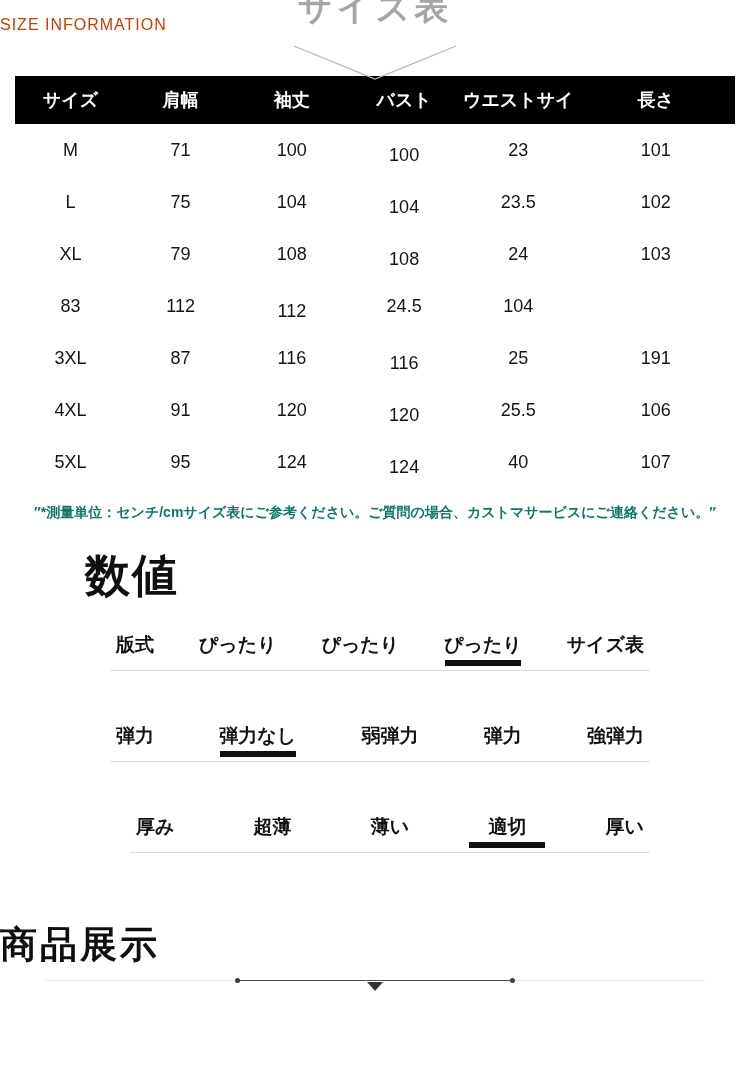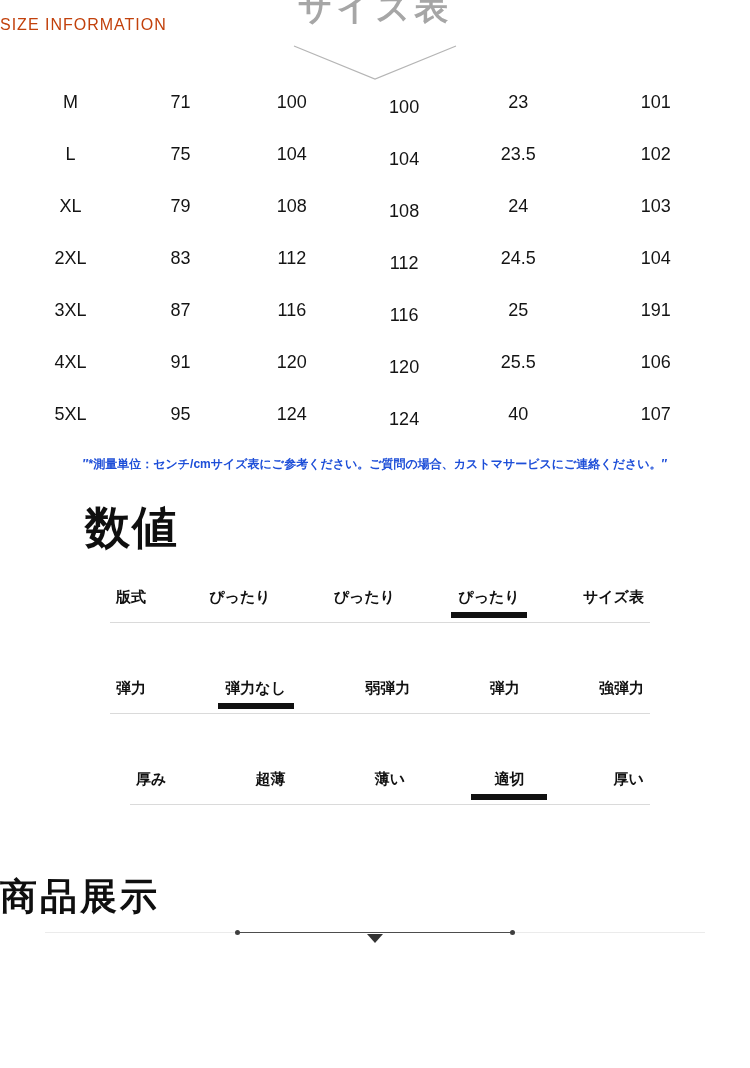--- a/index.html
+++ b/index.html
@@ -19,31 +19,31 @@
   
   .size-table { margin:0 15px; }
   .thead, .trow { display:grid;
      grid-template-columns:15.4% 15.2% 15.7% 15.5% 16.2% 22%; }
   .thead { background:#000; height:48px; }
   .th { color:#fff; font-weight:bold; font-size:18px; line-height:48px; text-align:center; }
   .trow { height:52px; }
   .td { font-size:18px; font-weight:500; line-height:52px; text-align:center; color:#141414; }
   .td.low { position:relative; top:5px; }
 
-  .note { margin-top:16px; text-align:center; font-size:12px; font-weight:bold;
-          color:#1d4ed8; line-height:16px; }
+  .note { margin-top:16px; text-align:center; font-size:14px; font-weight:bold;
+          color:#0f766e; line-height:16px; }
 
   
   .metrics-heading { margin:38px 0 0 85px; font-size:45px; line-height:36px;
                      font-weight:bold; color:#0f0f0f; letter-spacing:2px; }
   .metric-rows { margin:40px 0 0 110px; width:540px; }
   .metric-row { display:flex; justify-content:space-between; align-items:flex-end;
                 padding:0 6px 14px 6px; border-bottom:1px solid #dadada; margin-bottom:54px; }
   .metric-row:last-child { margin-bottom:0;margin-left:20px; }
-  .metric-cell { position:relative; font-size:15px; font-weight:600; line-height:22px;
+  .metric-cell { position:relative; font-size:19px; font-weight:600; line-height:22px;
                  color:#111; white-space:nowrap; }
   .opt-underline { position:absolute; left:50%; transform:translateX(-50%); bottom:-10px;
                    width:76px; height:6px; background:#111; }
 
   
   .showcase-heading { margin-top:72px; text-align:left; font-size:37px; line-height:40px;
                       font-weight:bold; letter-spacing:3px; color:#0f0f0f; }
   .divider { position:relative; margin-top:12px; height:26px; }
   .divider-light { position:absolute; top:3px; left:45px; right:45px; height:1px; background:#ebebeb; }
   .divider-dark  { position:absolute; top:2.5px; left:238px; width:275px; height:1.5px; background:#4d4d4d; }
@@ -60,20 +60,28 @@
 
   <header class="intro">
     <div class="intro-jp">サイズ表</div>
     <div class="intro-en">SIZE INFORMATION</div>
     <svg class="chevron" width="170" height="38" viewBox="0 0 170 38">
       <polyline points="4,2 85,35 166,2" fill="none" stroke="#b5b5b5" stroke-width="1.2"></polyline>
     </svg>
   </header>
 
   <section class="size-table">
+    <div class="thead" id="table-head">
+        <div class="th">サイズ</div>
+        <div class="th">肩幅</div>
+        <div class="th">袖丈</div>
+        <div class="th">バスト</div>
+        <div class="th">ウエストサイズ</div>
+        <div class="th">長さ</div>
+      </div>
     <div id="table-body">
         <div class="trow">
           <div class="td">M</div>
           <div class="td">71</div>
           <div class="td">100</div>
           <div class="td low">100</div>
           <div class="td">23</div>
           <div class="td">101</div>
         </div>
         <div class="trow">
@@ -86,21 +94,20 @@
         </div>
         <div class="trow">
           <div class="td">XL</div>
           <div class="td">79</div>
           <div class="td">108</div>
           <div class="td low">108</div>
           <div class="td">24</div>
           <div class="td">103</div>
         </div>
         <div class="trow">
-          <div class="td">2XL</div>
           <div class="td">83</div>
           <div class="td">112</div>
           <div class="td low">112</div>
           <div class="td">24.5</div>
           <div class="td">104</div>
         </div>
         <div class="trow">
           <div class="td">3XL</div>
           <div class="td">87</div>
           <div class="td">116</div>

